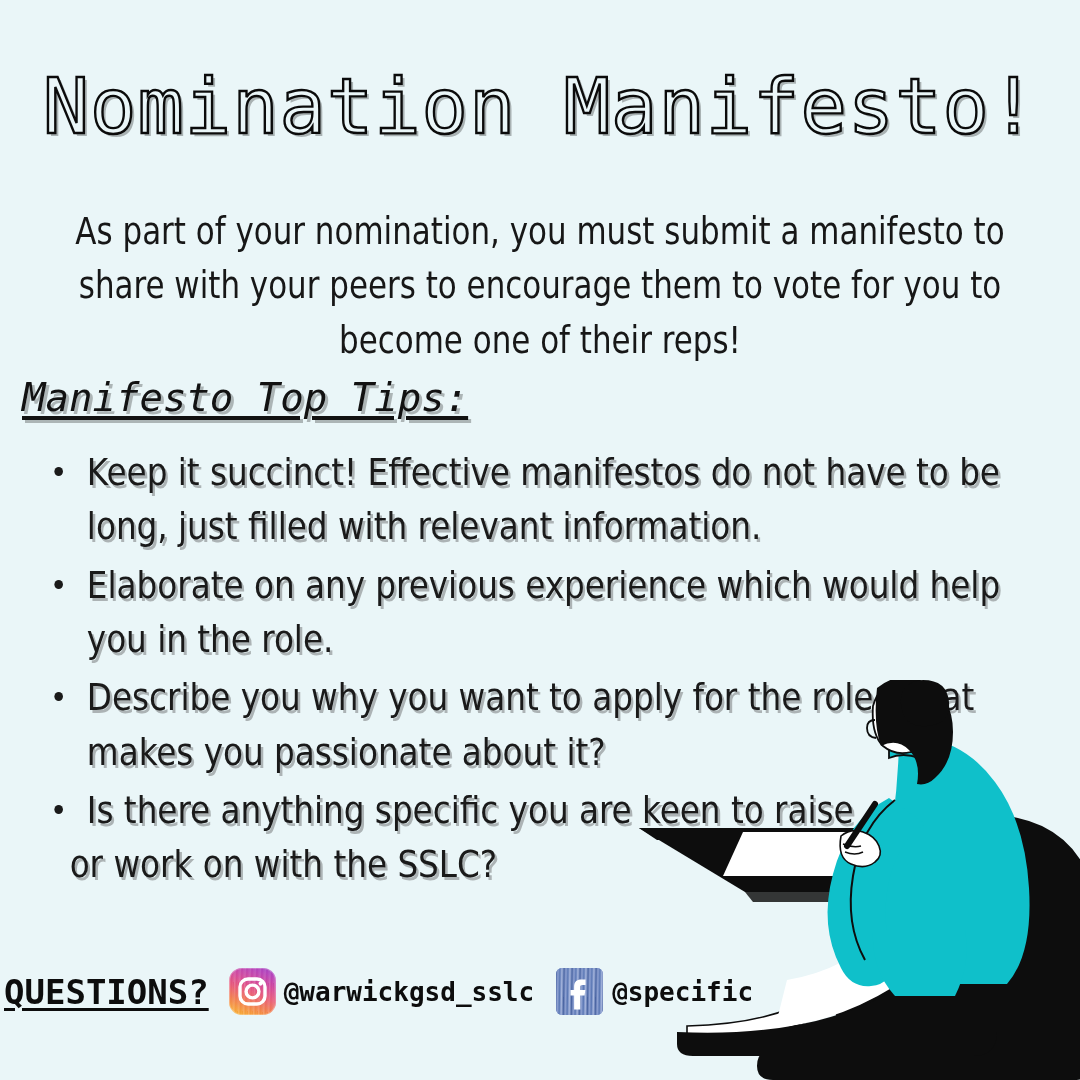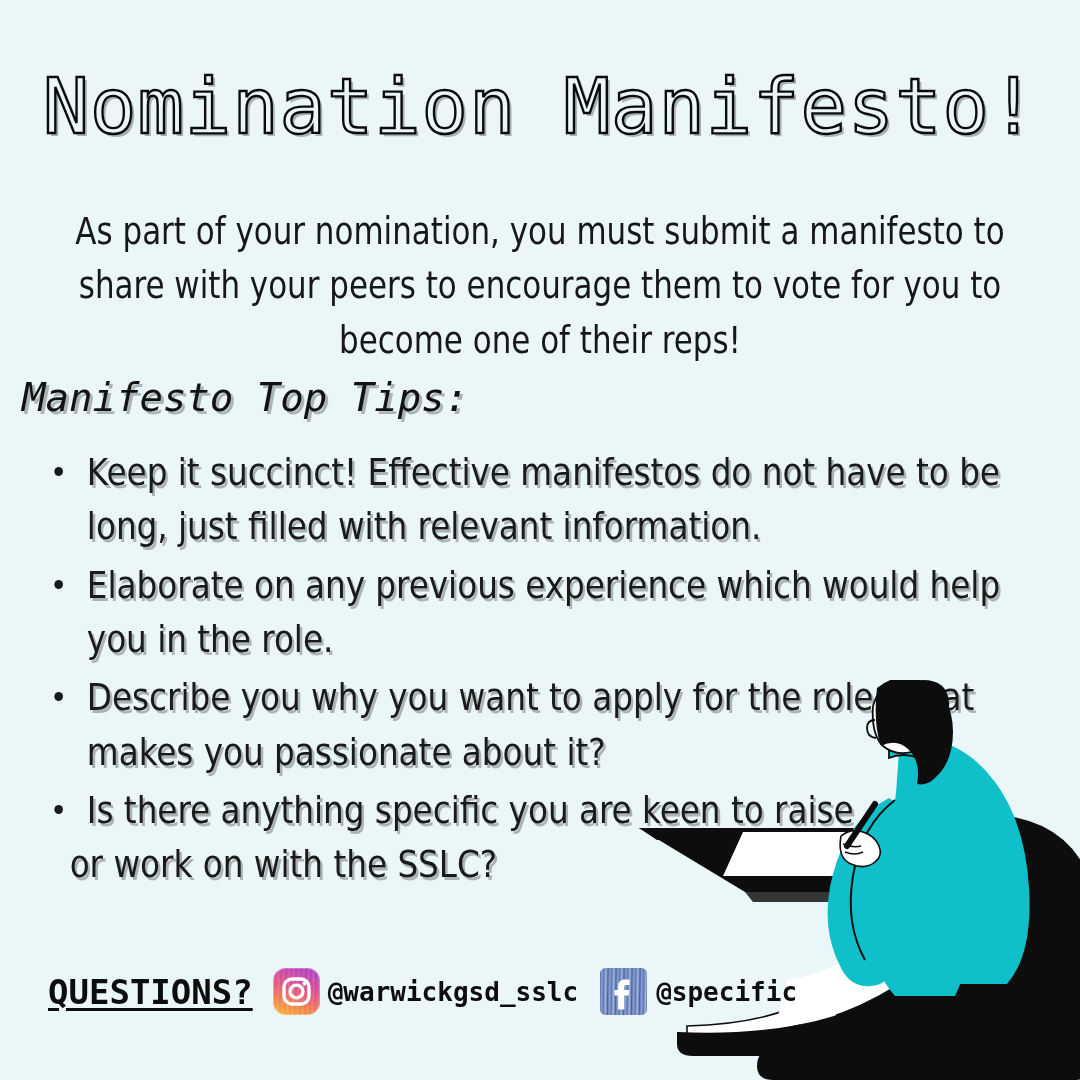--- a/index.html
+++ b/index.html
@@ -58,20 +58,21 @@
   
   .tips-heading {
     position: absolute;
     left: 22px;
     top: 378px;
     font-family: "DejaVu Sans Mono", "Liberation Mono", monospace;
     font-style: italic;
     font-size: 39px;
     line-height: 1;
     color: #121212;
+    text-decoration: underline;
     text-underline-offset: 5px;
     text-decoration-thickness: 4px;
     text-shadow: 3px 3px 0 rgba(30,30,30,0.30);
     white-space: nowrap;
   }
 
   
   .tips-list {
     position: absolute;
     left: 28px;
@@ -111,21 +112,20 @@
 
   
   .footer {
     position: absolute;
     left: 4px;
     top: 968px;
     display: flex;
     align-items: center;
     gap: 0;
     z-index: 6;
-    margin-left: 44px;
   }
   .questions {
     font-family: "DejaVu Sans Mono", "Liberation Mono", monospace;
     font-weight: bold;
     font-size: 34px;
     color: #0d0d0d;
     text-decoration: underline;
     text-underline-offset: 4px;
     text-decoration-thickness: 3px;
     white-space: nowrap;

